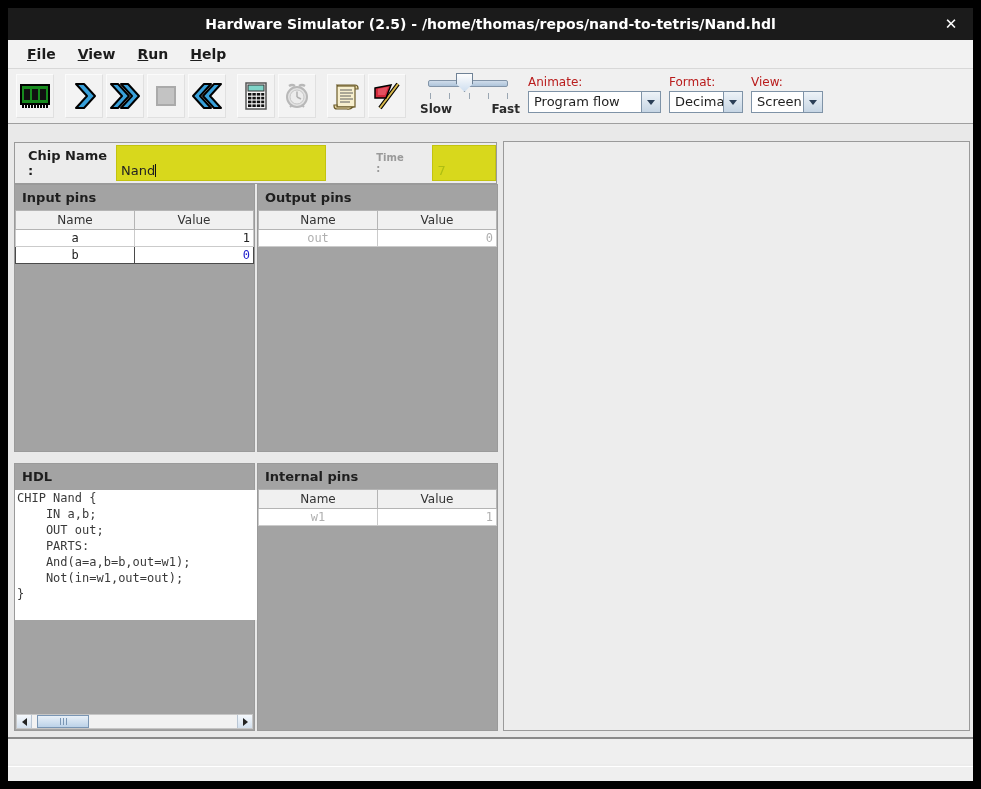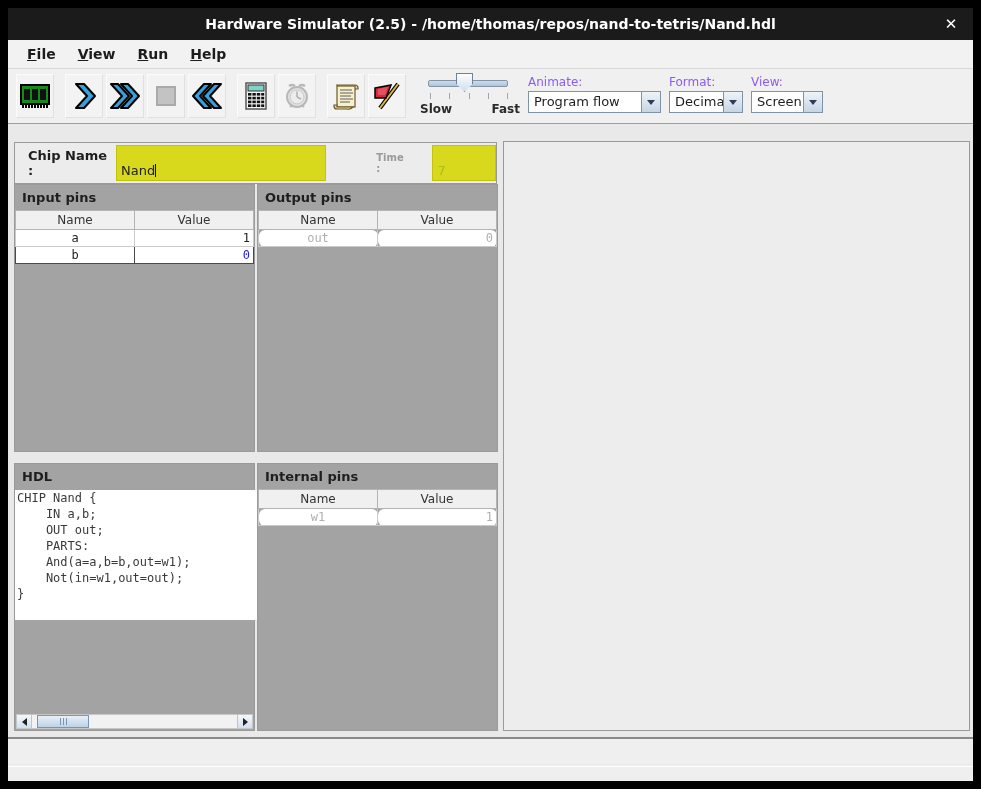--- a/index.html
+++ b/index.html
@@ -20,21 +20,21 @@
   
   .toolbar { position:absolute; left:0; top:61px; width:965px; height:55px; background:#f0f0f0; border-bottom:1px solid #9f9f9f; }
   .tb-btn { position:absolute; top:5px; width:38px; height:44px; background:#f3f3f3; border:1px solid #e0e0e0; border-top-color:#fbfbfb; border-left-color:#fbfbfb; display:flex; align-items:center; justify-content:center; }
   .slider-group { position:absolute; left:412px; top:2px; width:100px; height:50px;text-align:center; }
   .slider-track { position:absolute; left:8px; top:9px; width:80px; height:7px; background:linear-gradient(#cfdcea,#aec4da); border:1px solid #8294a8; border-radius:2px; }
   .slider-thumb { position:absolute; left:36px; top:2px; width:17px; height:19px; background:linear-gradient(#fdfdfd,#cfdff0); border:1px solid #6f8296; clip-path:polygon(0 0,100% 0,100% 55%,50% 100%,0 55%); }
   .slider-ticks { position:absolute; left:10px; top:22px; width:78px; display:flex; justify-content:space-between; }
   .slider-ticks i { width:1px; height:6px; background:#9aa6b2; }
   .slider-labels { position:absolute; left:0; top:31px; width:100px; display:flex; justify-content:space-between; font-size:12px; font-weight:bold; color:#2b2b2b; }
   .dd-group { position:absolute; top:6px; }
-  .dd-label { font-size:12px; color:#8b5cf6; margin-bottom:2px; }
+  .dd-label { font-size:12px; color:#b91c1c; margin-bottom:2px; }
   .combo { height:22px; border:1px solid #7f93a7; background:#fff; display:flex; align-items:stretch; }
   .combo .combo-text { flex:1; font-size:13px; color:#1e1e1e; padding:2px 5px; white-space:nowrap; overflow:hidden; }
   .combo .combo-arrow { width:19px; background:linear-gradient(#eef3f8,#c6d5e4); border-left:1px solid #7f93a7; display:flex; align-items:center; justify-content:center; }
   .combo .combo-arrow i { width:0; height:0; border-left:4px solid transparent; border-right:4px solid transparent; border-top:5px solid #2b3f57; }
 
   
   .content { position:absolute; left:0; top:116px; width:965px; height:613px; background:#e9e9e9; }
 
   .chipbar { position:absolute; left:6px; top:18px; width:483px; height:42px; border:1px solid #9a9a9a; background:#ececec; display:flex; align-items:center; }
   .chipbar .lbl { font-size:13px; font-weight:bold; color:#1e1e1e; margin-left:13px; margin-right:6px; }
@@ -44,21 +44,21 @@
   .time-lbl { font-size:10px; font-weight:bold; color:#9a9a9a; margin-left:50px; margin-right:24px; }
   .time-input { width:68px; color:#aebe12; }
 
   .panel { position:absolute; border:1px solid #9a9a9a; background:#a3a3a3; }
   .panel-title { height:25px; line-height:25px; padding-left:7px; font-size:13px; font-weight:bold; color:#1e1e1e; }
   .pin-table { width:100%; border-collapse:collapse; table-layout:fixed; }
   .pin-table th { height:19px; background:#f0f0f0; border:1px solid #b4b4b4; font-size:12px; font-weight:normal; color:#333; }
   .pin-table td { height:17px; background:#fff; border:1px solid #cbcbcb; font-size:12px; font-family:"DejaVu Sans Mono","Liberation Mono",monospace; color:#222; }
   .pin-table td.name { text-align:center; }
   .pin-table td.val { text-align:right; padding-right:3px; }
-  .pin-table tr.dim td { color:#b0b0b0;border-radius:6px; }
+  .pin-table tr.dim td { color:#b0b0b0; }
   .pin-table tr.selected td { border:1px solid #4a4a4a; }
   .pin-table tr.selected td.val { color:#2222cc; }
 
   
   .hdl-code { position:absolute; left:0; top:26px; width:263px; height:130px; background:#fff; overflow:hidden; }
   .hdl-code .line { font-family:"DejaVu Sans Mono","Liberation Mono",monospace; font-size:12px; line-height:16px; color:#3a3a3a; white-space:pre; padding-left:2px; }
   .hscroll { position:absolute; left:1px; bottom:1px; width:237px; height:15px; background:#f2f2f2; border:1px solid #c6c6c6; display:flex; }
   .hs-btn { width:15px; height:13px; background:linear-gradient(#f4f8fc,#d3e0ee); border-right:1px solid #b9c6d4; display:flex; align-items:center; justify-content:center; }
   .hs-btn.right { border-right:none; border-left:1px solid #b9c6d4; }
   .hs-btn i { width:0; height:0; border-top:4px solid transparent; border-bottom:4px solid transparent; }

